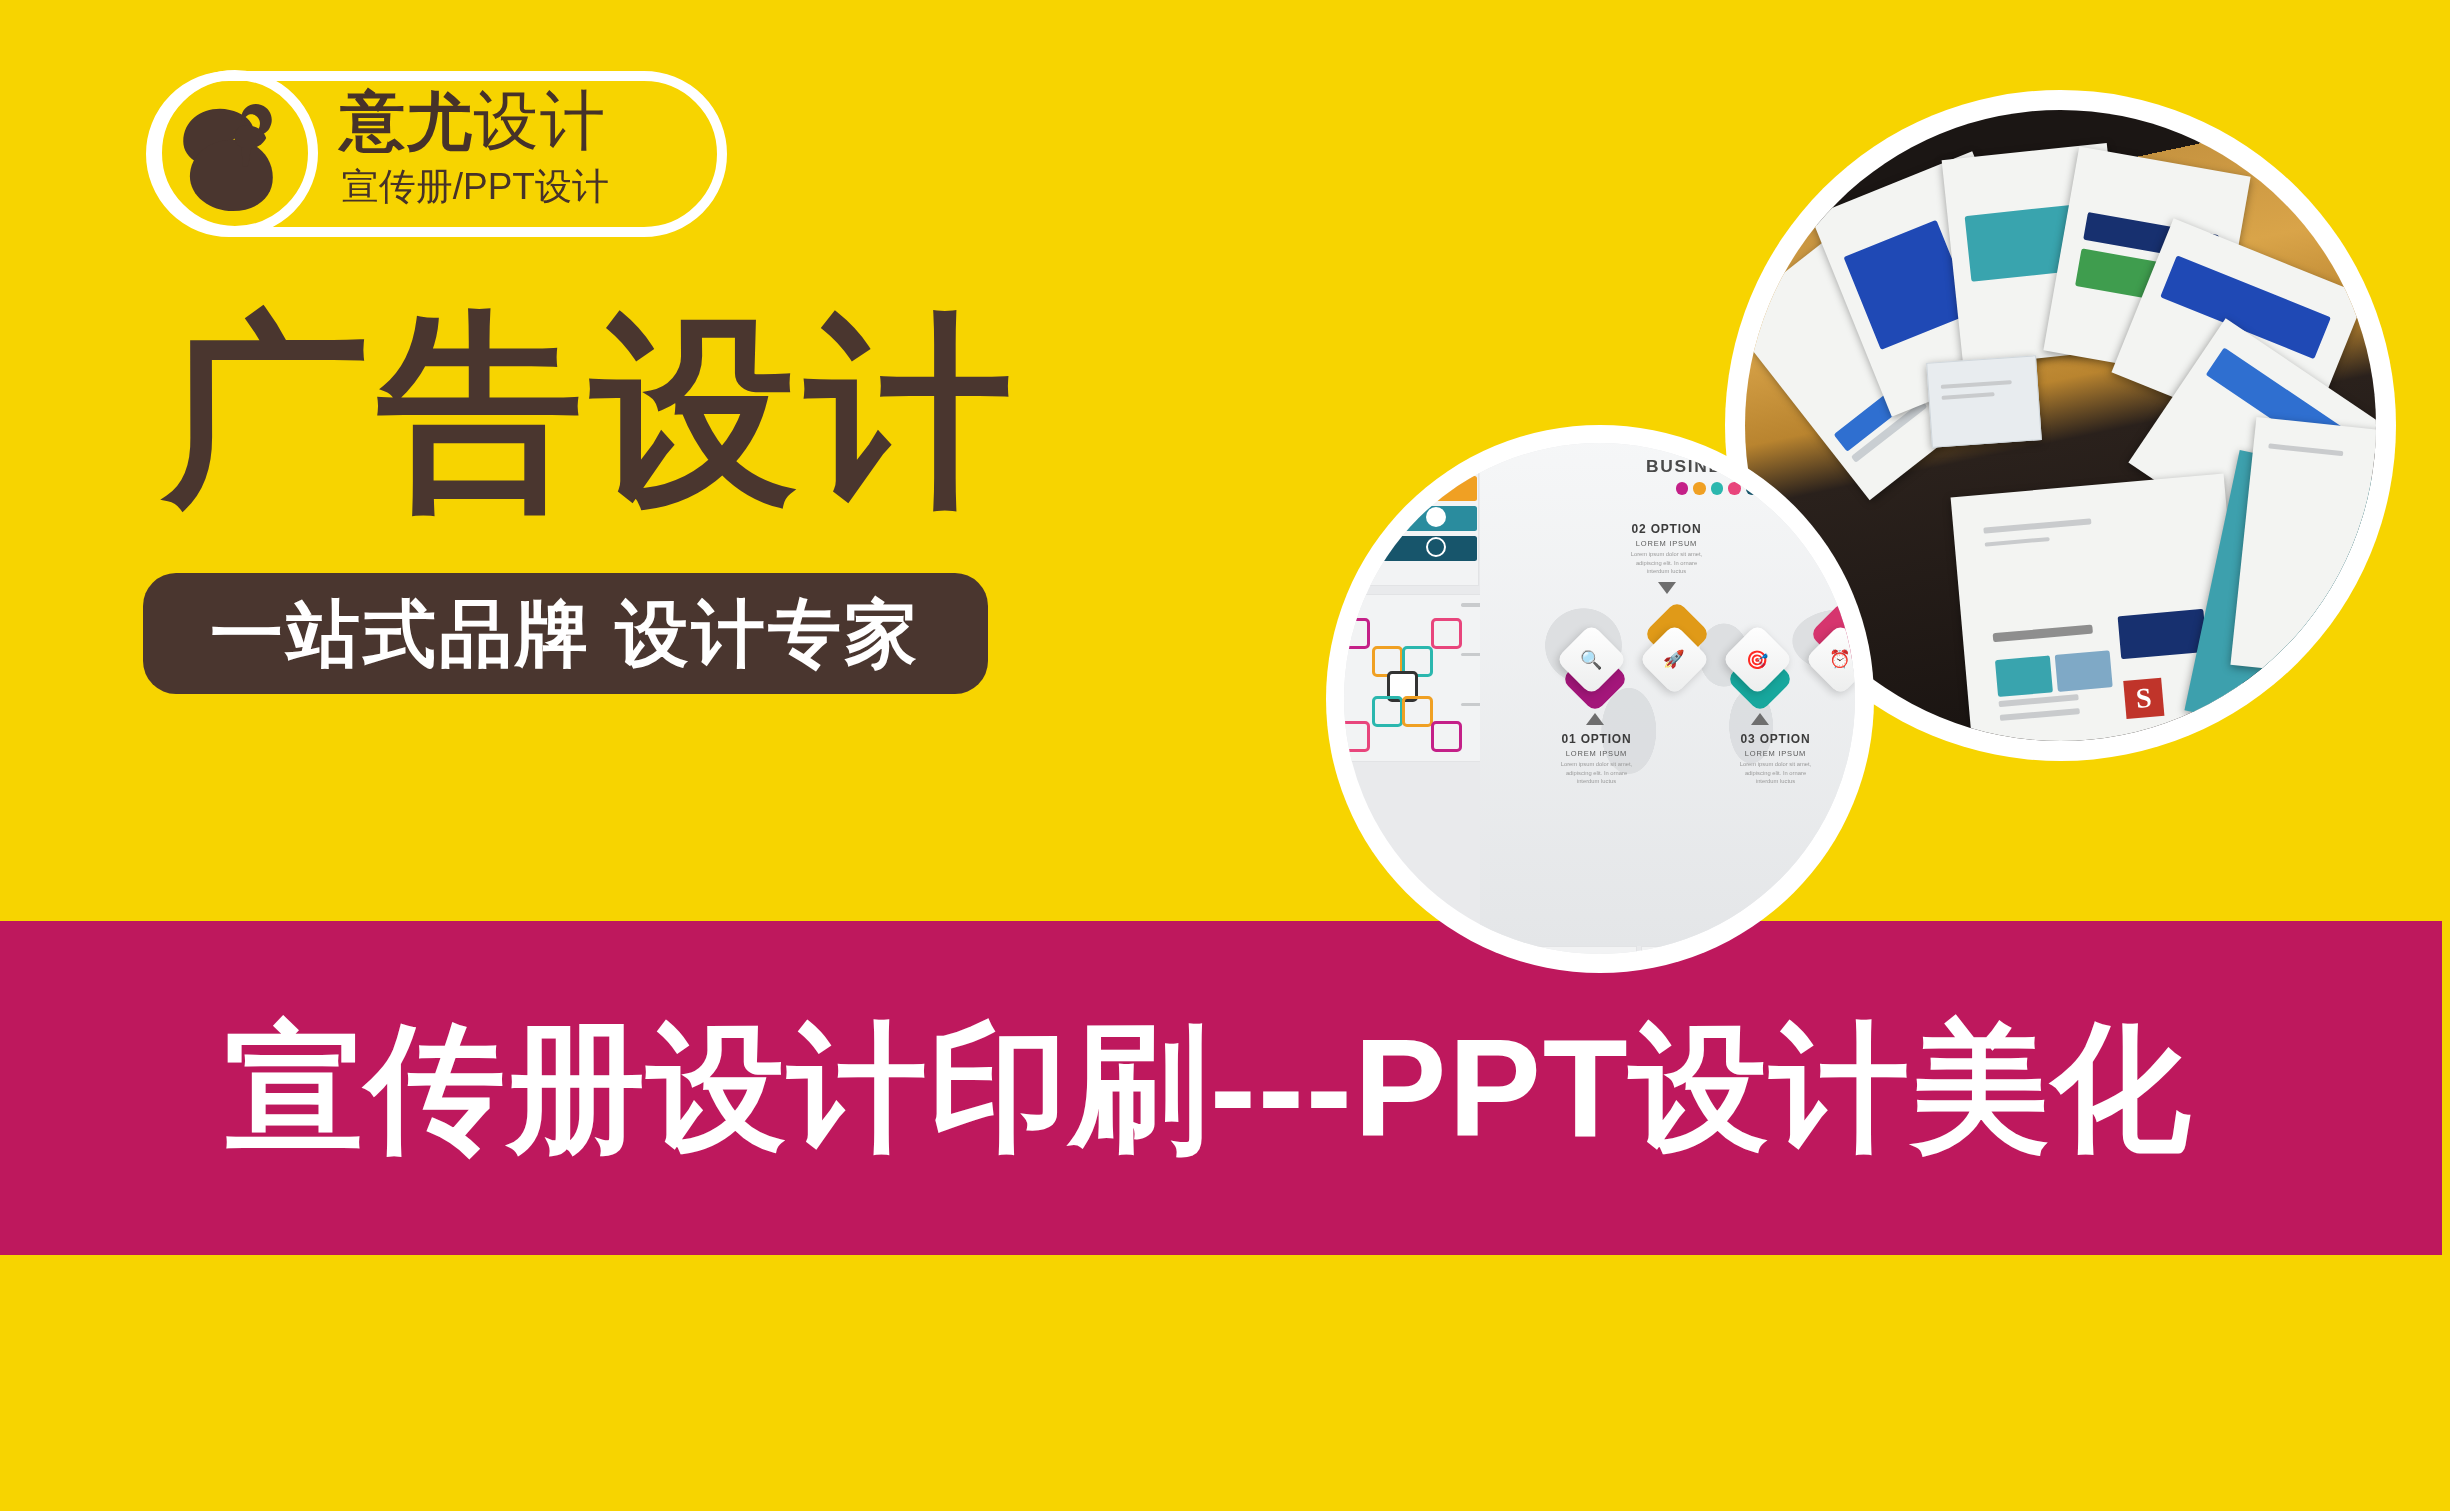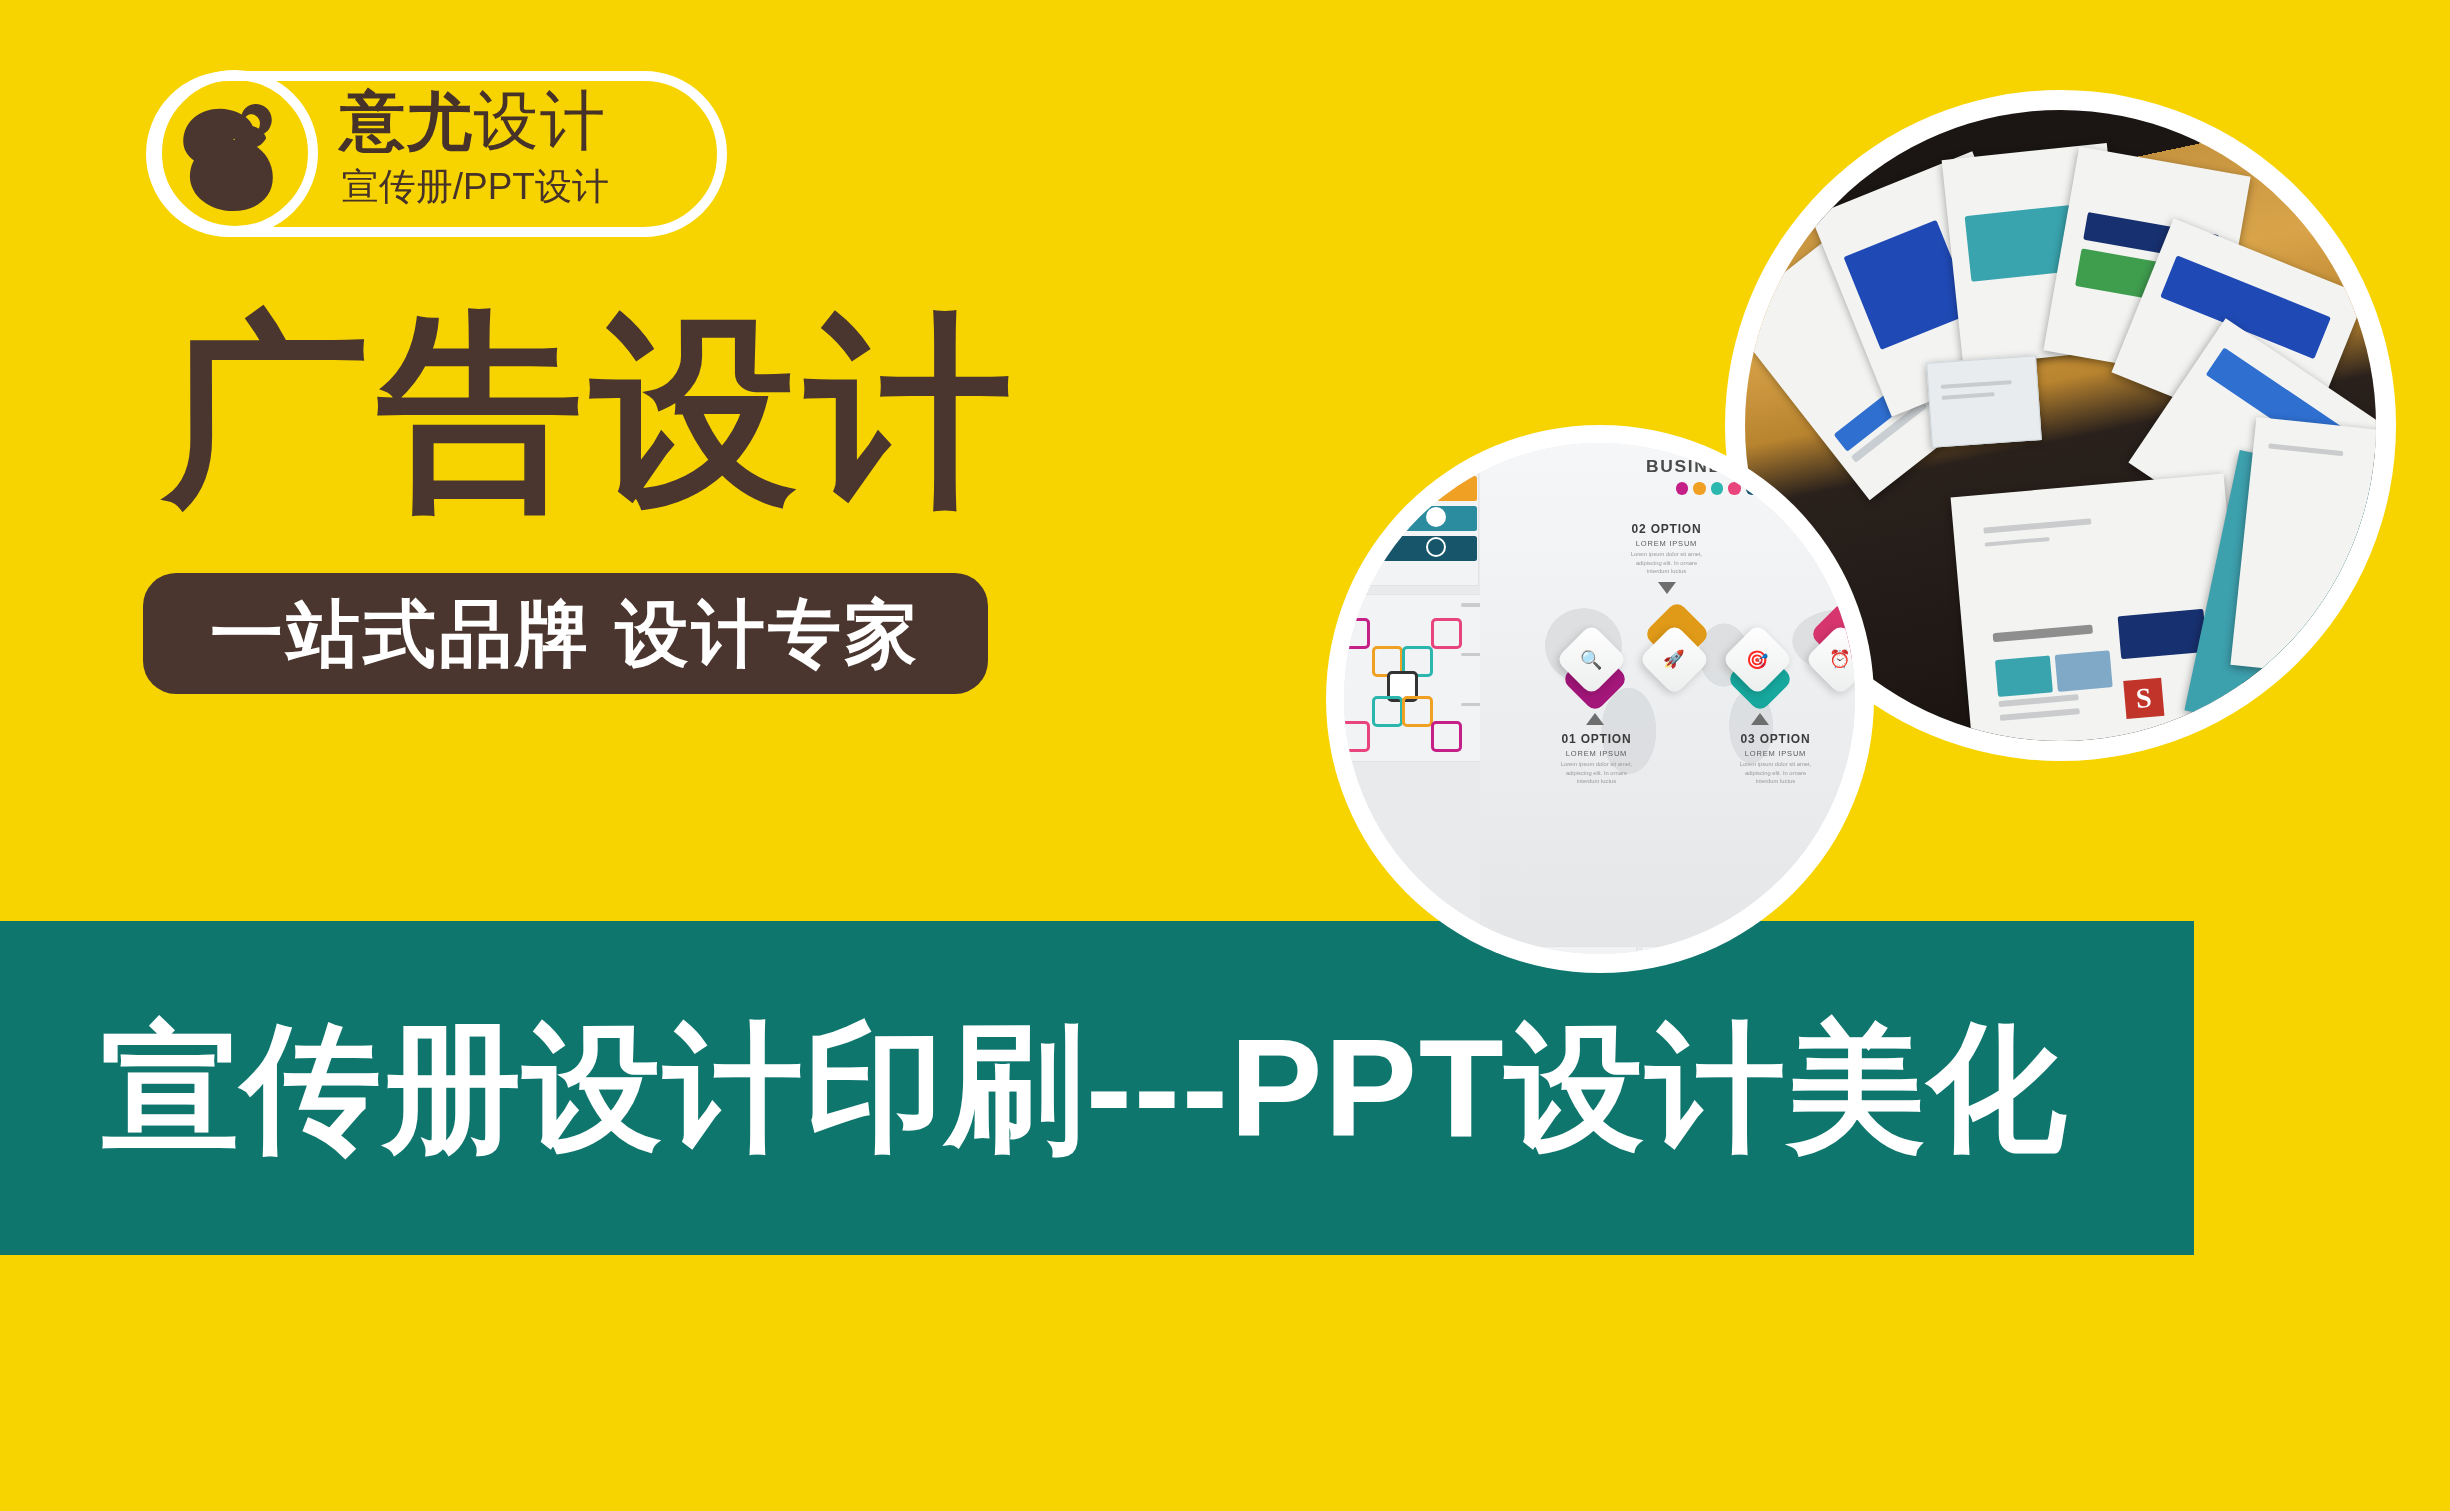--- a/index.html
+++ b/index.html
@@ -70,22 +70,22 @@
   }
   .pill-text{
     font-size:73px;line-height:80px;
     font-weight:bold;color:#ffffff;
     letter-spacing:3.3px;white-space:nowrap;
   }
 
   
   .band{
     position:absolute;left:0;top:921px;
-    width:2194px;height:334px;
-    background:#0f766e;
+    width:2442px;height:334px;
+    background:#be185d;
     display:flex;align-items:center;justify-content:center;
   }
   .band-text{
     font-size:139px;line-height:158px;
     font-weight:bold;color:#ffffff;
     letter-spacing:1.7px;white-space:nowrap;
     margin-left:-25px;
   }
 
   

